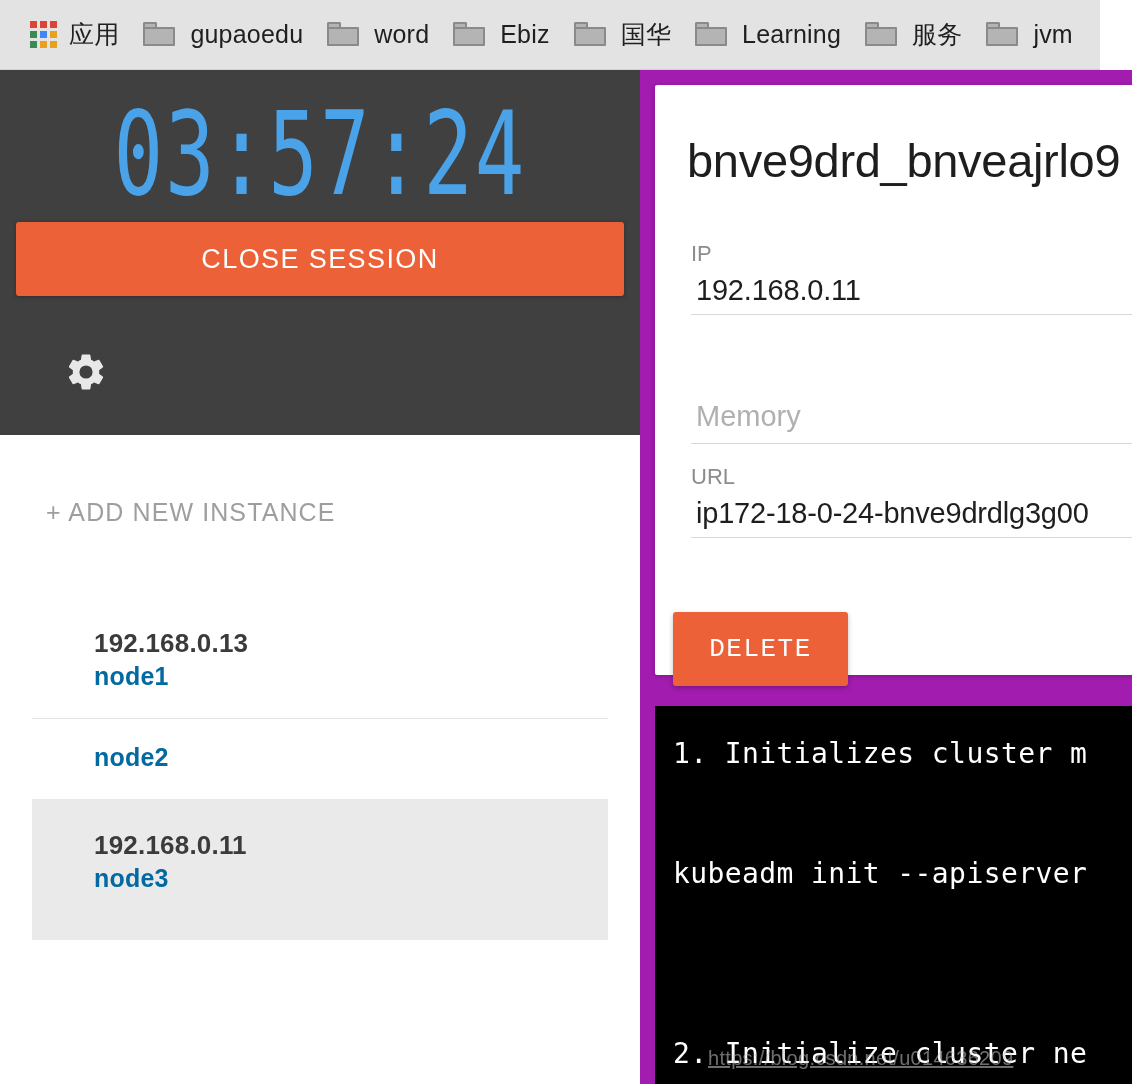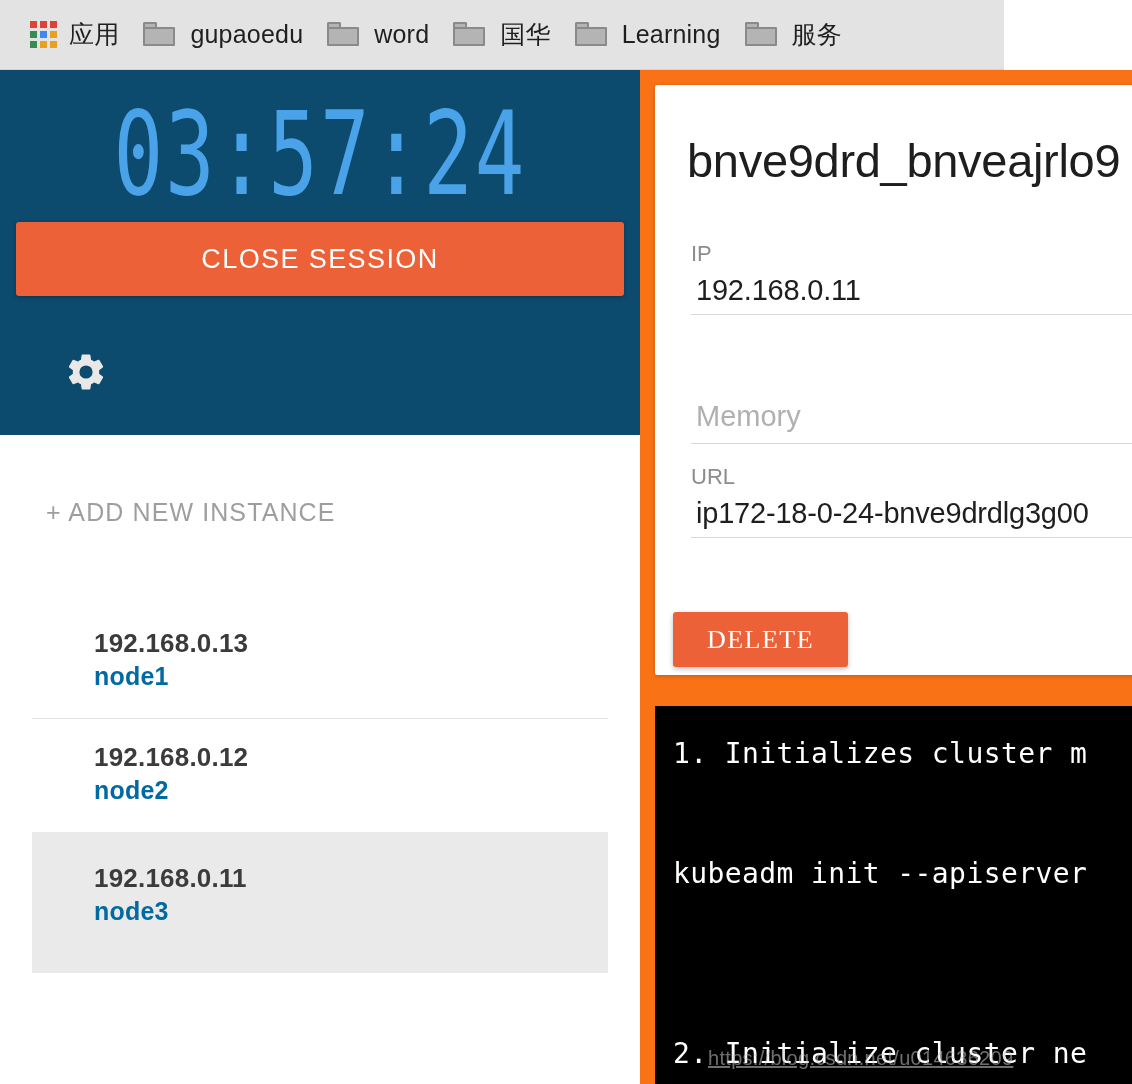--- a/index.html
+++ b/index.html
@@ -12,21 +12,21 @@
     overflow: hidden;
     background: #ffffff;
     font-family: "Liberation Sans", sans-serif;
     -webkit-font-smoothing: antialiased;
   }
 
   
   #bookmark-bar {
     position: absolute;
     left: 0; top: 0;
-    width: 1004px;
+    width: 1100px;
     height: 70px;
     background: #e3e3e3;
     display: flex;
     align-items: center;
     overflow: hidden;
     box-sizing: border-box;
     padding-left: 18px;
     border-bottom: 1px solid #d2d2d2;
   }
   .bm-item {
@@ -82,21 +82,21 @@
     border-radius: 2px 2px 0 0;
     box-sizing: border-box;
   }
 
   
   #left-panel {
     position: absolute;
     left: 0; top: 70px;
     width: 756px;
     height: 365px;
-    background: #0c4a6e;
+    background: #404040;
   }
   #session-timer {
     position: absolute;
     left: 0; top: 16px;
     width: 640px;
     text-align: center;
     color: #4aa3e8;
     font-family: "DejaVu Sans Mono", monospace;
     font-size: 86px;
     line-height: 100px;
@@ -193,21 +193,21 @@
     background: #e4e4e4;
     margin: 0 32px;
   }
 
   
   #right-area {
     position: absolute;
     left: 640px; top: 70px;
     width: 492px;
     height: 1014px;
-    background: #f97316;
+    background: #a21caf;
     overflow: hidden;
   }
   #detail-card {
     position: absolute;
     left: 15px; top: 15px;
     width: 600px;
     height: 590px;
     background: #ffffff;
     border-radius: 2px;
     box-shadow: 0 1px 5px rgba(0,0,0,0.22);
@@ -248,28 +248,28 @@
     font-size: 29px;
     color: #b0b0b0;
     line-height: 50px;
     padding-left: 5px;
     white-space: nowrap;
   }
   #delete-button {
     position: absolute;
     left: 18px; top: 527px;
     width: 175px;
-    height: 55px;
+    height: 74px;
     background: #ec6137;
     border: none;
     border-radius: 3px;
     color: #ffffff;
     font-size: 26px;
     letter-spacing: 1.5px;
-    font-family: Liberation Serif, serif;
+    font-family: Liberation Mono, monospace;
     cursor: pointer;
     box-shadow: 0 2px 5px rgba(0,0,0,0.25);
   }
 
   
   #terminal {
     position: absolute;
     left: 15px; top: 636px;
     width: 600px;
     height: 378px;
@@ -327,20 +327,27 @@
   </div>
 
   <div class="bm-item">
     <span class="folder-icon">
         <span class="ftab"></span>
         <span class="fbody"></span>
       </span>
     <span class="bm-label">word</span>
   </div>
 
+  <div class="bm-item">
+    <span class="folder-icon">
+        <span class="ftab"></span>
+        <span class="fbody"></span>
+      </span>
+    <span class="bm-label">Ebiz</span>
+  </div>
 
   <div class="bm-item">
     <span class="folder-icon">
         <span class="ftab"></span>
         <span class="fbody"></span>
       </span>
     <span class="bm-label">国华</span>
   </div>
 
   <div class="bm-item">
@@ -352,20 +359,27 @@
   </div>
 
   <div class="bm-item">
     <span class="folder-icon">
         <span class="ftab"></span>
         <span class="fbody"></span>
       </span>
     <span class="bm-label">服务</span>
   </div>
 
+  <div class="bm-item">
+    <span class="folder-icon">
+        <span class="ftab"></span>
+        <span class="fbody"></span>
+      </span>
+    <span class="bm-label">jvm</span>
+  </div>
 
 </div>
 
 <div id="left-panel">
 
   <div id="session-timer">03:57:24</div>
 
   <button id="close-session-button">CLOSE SESSION</button>
 
   <div id="instances-header">
@@ -384,21 +398,20 @@
 
   <div id="instance-list">
 
     <div class="instance-row">
       <div class="ip">192.168.0.13</div>
       <div class="hostname">node1</div>
     </div>
     <div class="row-divider"></div>
 
     <div class="instance-row">
-      <div class="ip">192.168.0.12</div>
       <div class="hostname">node2</div>
     </div>
 
     <div class="instance-row selected">
       <div class="ip">192.168.0.11</div>
       <div class="hostname">node3</div>
     </div>
 
   </div>
 </div>

